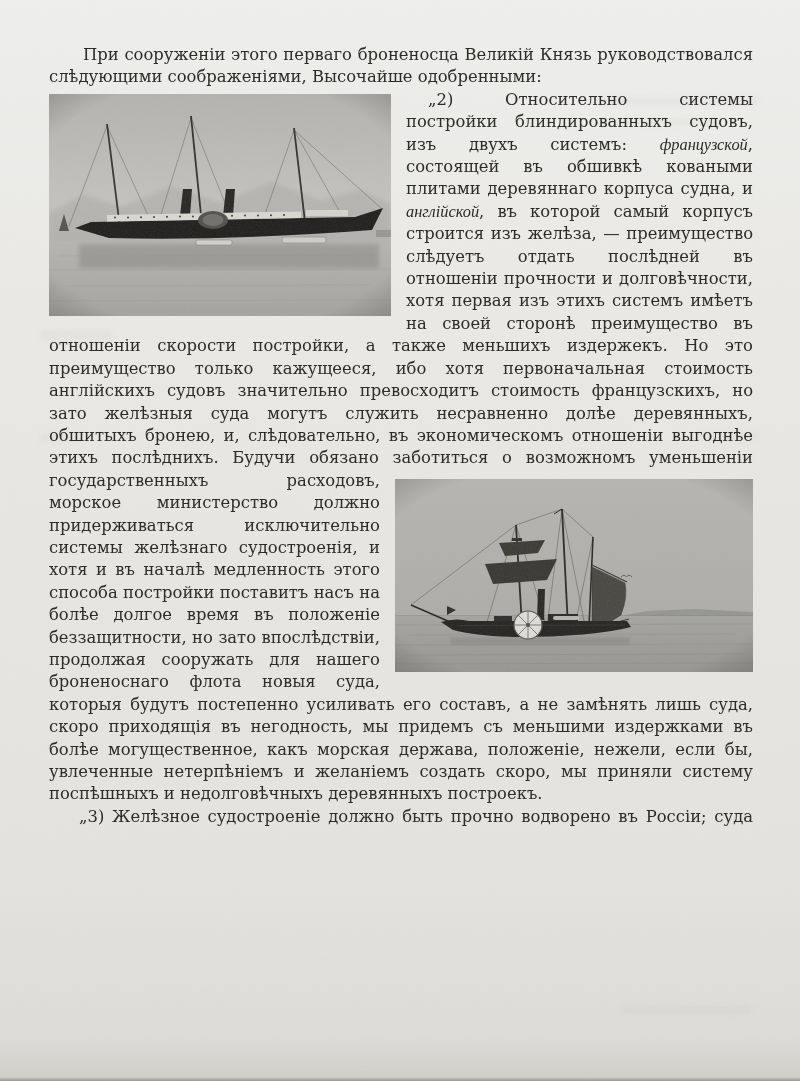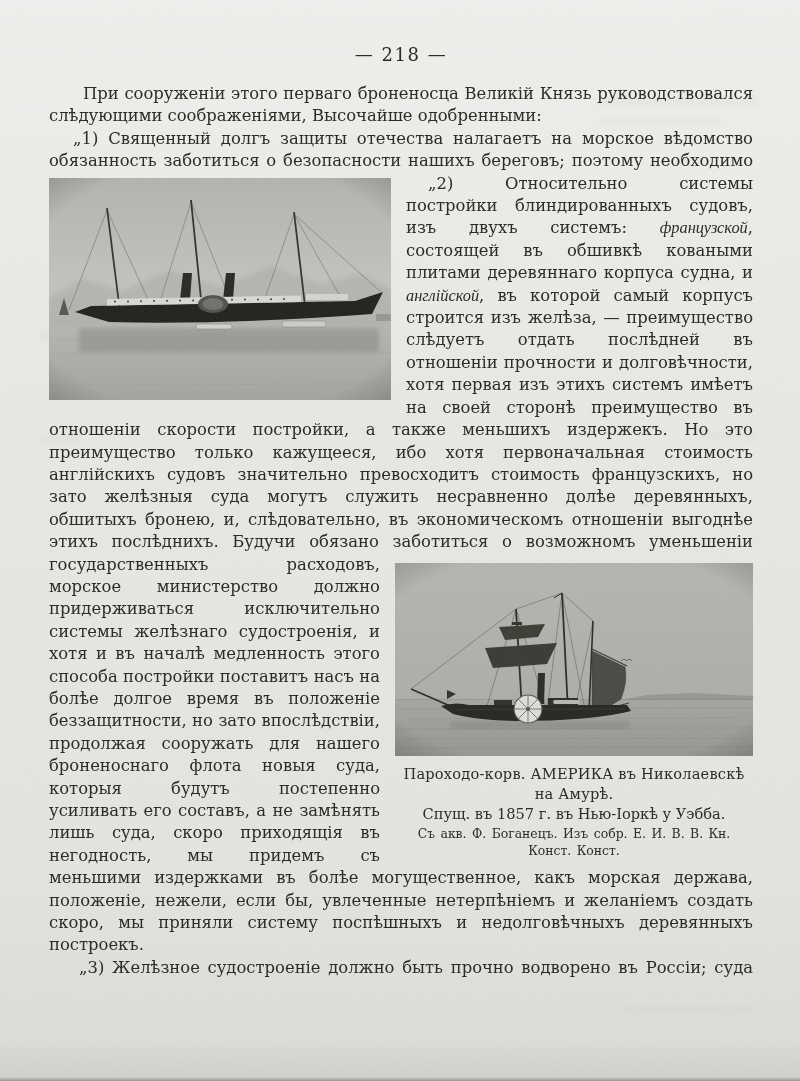--- a/index.html
+++ b/index.html
@@ -38,25 +38,23 @@
 
   <div class="smudge" style="left:598px;top:97px;width:160px;height:9px;opacity:.06;"></div>
   <div class="smudge" style="left:600px;top:118px;width:120px;height:8px;opacity:.05;"></div>
   <div class="smudge" style="left:40px;top:331px;width:72px;height:9px;opacity:.06;"></div>
   <div class="smudge" style="left:40px;top:434px;width:40px;height:8px;opacity:.05;"></div>
   <div class="smudge" style="left:700px;top:432px;width:58px;height:8px;opacity:.05;"></div>
   <div class="smudge" style="left:622px;top:1006px;width:130px;height:8px;opacity:.05;"></div>
 
   <div class="content">
 
-    <div class="pagenum">— 218 —</div>
 
     <div class="para ind34"><span>При сооруженіи этого перваго броненосца Великій Князь руководствовался слѣдующими соображеніями, Высочайше одобренными:</span></div>
 
-    <div class="para ind24 jlast"><span>„1) Священный долгъ защиты отечества налагаетъ на морское вѣдомство обязанность заботиться о безопасности нашихъ береговъ; поэтому необходимо</span></div>
 
     <figure class="figure1">
       <svg class="photo" viewBox="0 0 342 222" xmlns="http://www.w3.org/2000/svg">
         <defs>
           <linearGradient id="g1sky" x1="0" y1="0" x2="0" y2="1">
             <stop offset="0" stop-color="#b4b3b0"></stop>
               <stop offset="0.72" stop-color="#c4c3c0"></stop>
               <stop offset="1" stop-color="#bdbcb9"></stop>
           </linearGradient>
           <linearGradient id="g1sea" x1="0" y1="0" x2="0" y2="1">
@@ -204,25 +202,20 @@
               <line x1="123" y1="136" x2="143" y2="156"></line>
                   <line x1="143" y1="136" x2="123" y2="156"></line>
             </g>
             <circle cx="133" cy="146" r="2" fill="#504f4b"></circle>
           </g>
           <path d="M226,98 q3,-3.5 5.5,0 q2.5,-3.5 5.5,0" fill="none" stroke="#55544f" stroke-width="0.9"></path>
         </g>
         <rect x="0" y="0" width="358" height="193" filter="url(#g2grain)" opacity="0.5"></rect>
         <rect x="0" y="0" width="358" height="193" fill="url(#g2vig)"></rect>
       </svg>
-      <figcaption class="figcap">
-        <span class="figcap cap-title2">Пароходо-корв. АМЕРИКА въ Николаевскѣ на Амурѣ.</span>
-        <span class="figcap cap-line2">Спущ. въ 1857 г. въ Нью-Іоркѣ у Уэбба.</span>
-        <span class="figcap cap-credit2">Съ акв. Ф. Боганецъ. Изъ собр. Е. И. В. В. Кн. Конст. Конст.</span>
-      </figcaption>
     </figure><span>о возможномъ уменьшеніи государственныхъ расходовъ, морское министерство должно придерживаться исключительно системы желѣзнаго судостроенія, и хотя и въ началѣ медленность этого способа постройки поставитъ насъ на болѣе долгое время въ положеніе беззащитности, но зато впослѣдствіи, продолжая сооружать для нашего броненоснаго флота новыя суда, которыя будутъ постепенно усиливать его составъ, а не замѣнять лишь суда, скоро приходящія въ негодность, мы придемъ съ меньшими издержками въ болѣе могущественное, какъ морская держава, положеніе, нежели, если бы, увлеченные нетерпѣніемъ и желаніемъ создать скоро, мы приняли систему поспѣшныхъ и недолговѣчныхъ деревянныхъ построекъ.</span></div>
 
     <div class="para ind30 jlast"><span>„3) Желѣзное судостроеніе должно быть прочно водворено въ Россіи; суда</span></div>
 
   </div>
 
   <svg class="texture" width="800" height="1081" xmlns="http://www.w3.org/2000/svg">
     <filter id="pgrain">
         <feTurbulence type="fractalNoise" baseFrequency="0.9" numOctaves="2"></feTurbulence>
       <feColorMatrix type="matrix" values="0 0 0 0 0.55  0 0 0 0 0.54  0 0 0 0 0.52  0 0 0 0.05 0"></feColorMatrix>

